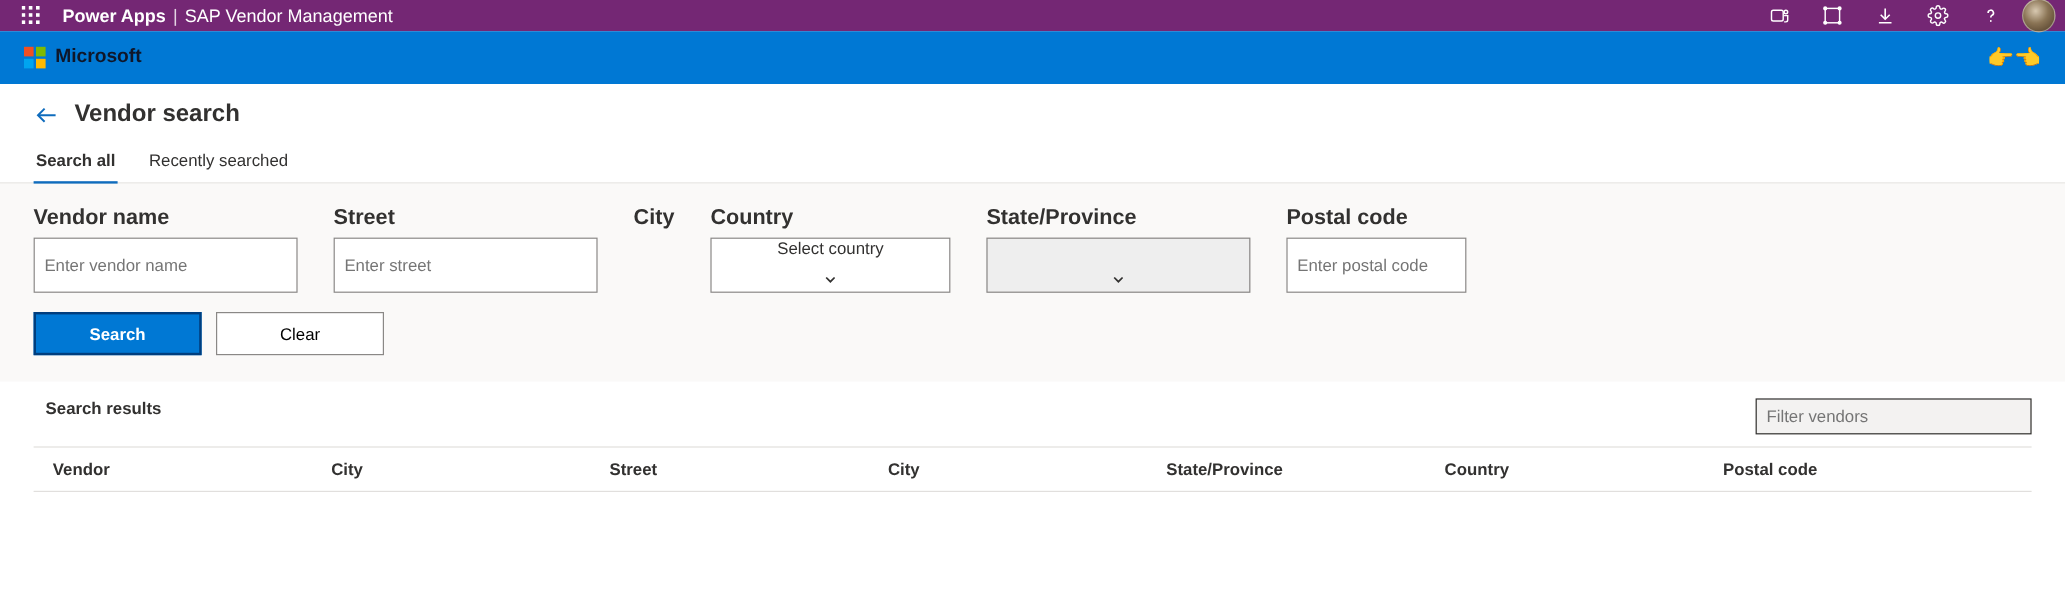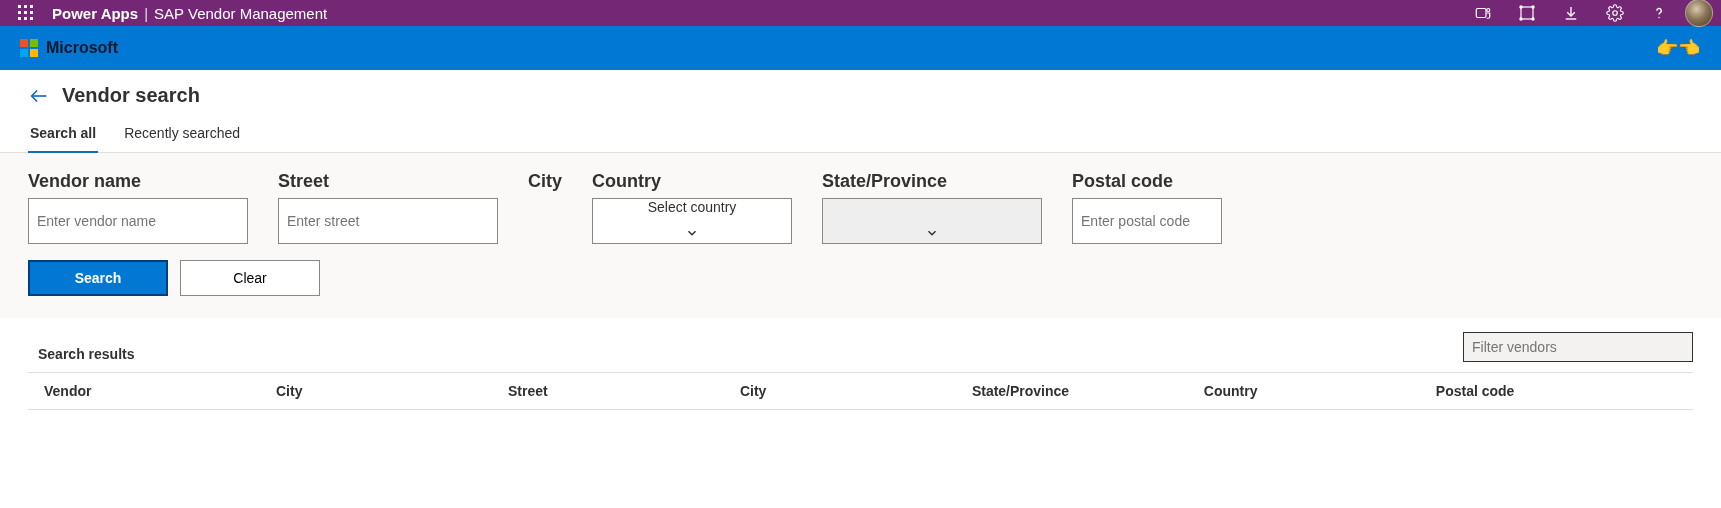--- a/index.html
+++ b/index.html
@@ -186,21 +186,21 @@
     color: #fff;
     border: 2px solid #003e7e;
     font-weight: 600;
   }
   
   .results {
     padding: 14px 28px 40px 28px;
   }
   .results-header {
     display: flex;
-    align-items: flex-end;
+    align-items: flex-start;
     justify-content: space-between;
     padding-bottom: 10px;
   }
   .results-title { font-weight: 600; padding-left: 10px; }
   .filter-input {
     height: 30px;
     width: 230px;
     border: 1px solid #323130;
     background: #f3f2f1;
     padding: 0 8px;

